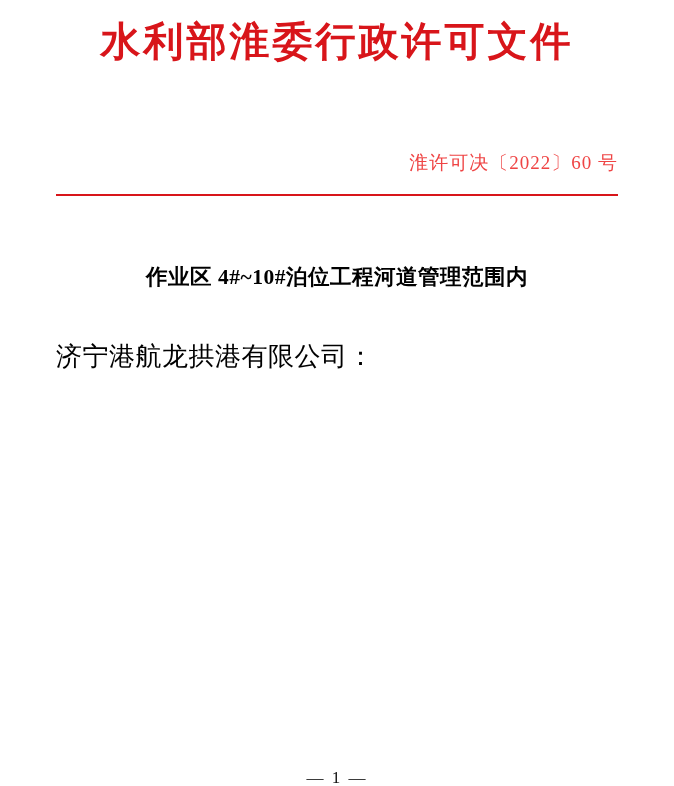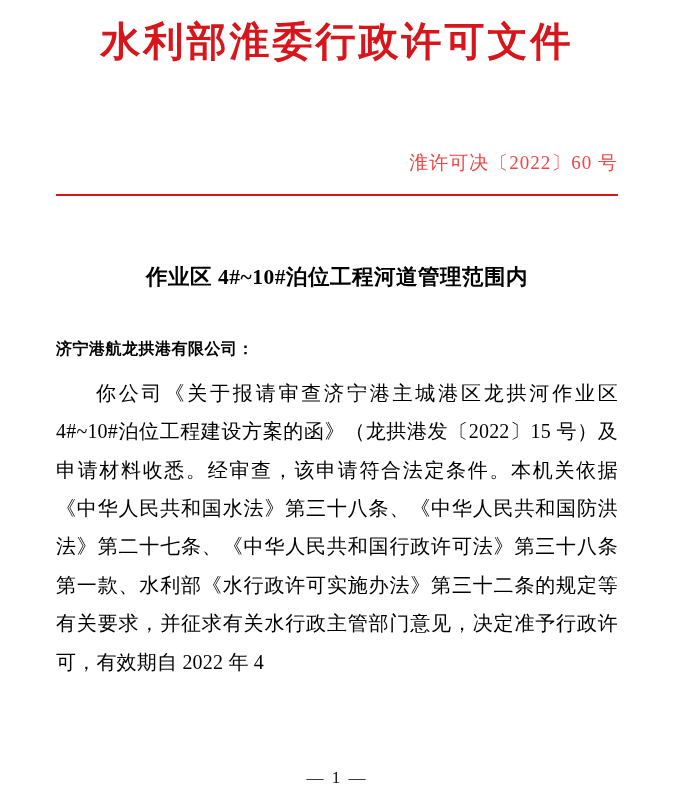--- a/index.html
+++ b/index.html
@@ -55,24 +55,23 @@
     line-height: 1.78;
     letter-spacing: 0.5px;
     color: #000;
   }
   .title-line {
     display: block;
     white-space: nowrap;
   }
   .recipient {
     margin-top: 40px;
-    font-size: 16px;
+    font-size: 26px;
     letter-spacing: 0.5px;
     line-height: 1.6;
-    font-weight: bold;
   }
   .body-text {
     margin-top: 12px;
     font-size: 20px;
     line-height: 1.92;
     text-align: justify;
     text-justify: inter-ideograph;
     letter-spacing: 0.2px;
   }
   .body-text p {
@@ -100,19 +99,16 @@
   <div class="doc-number">淮许可决〔2022〕60 号</div>
 
   <div class="red-rule"></div>
 
   <div class="title-block">
     <span class="title-line">作业区 4#~10#泊位工程河道管理范围内</span>
   </div>
 
   <div class="recipient">济宁港航龙拱港有限公司：</div>
 
-  <div class="body-text">
-    <p>你公司《关于报请审查济宁港主城港区龙拱河作业区 4#~10#泊位工程建设方案的函》（龙拱港发〔2022〕15 号）及申请材料收悉。经审查，该申请符合法定条件。本机关依据《中华人民共和国水法》第三十八条、《中华人民共和国防洪法》第二十七条、《中华人民共和国行政许可法》第三十八条第一款、水利部《水行政许可实施办法》第三十二条的规定等有关要求，并征求有关水行政主管部门意见，决定准予行政许可，有效期自 2022 年 4</p>
-  </div>
 
   <div class="page-number">— 1 —</div>
 
 </div>
 
 </body></html>

